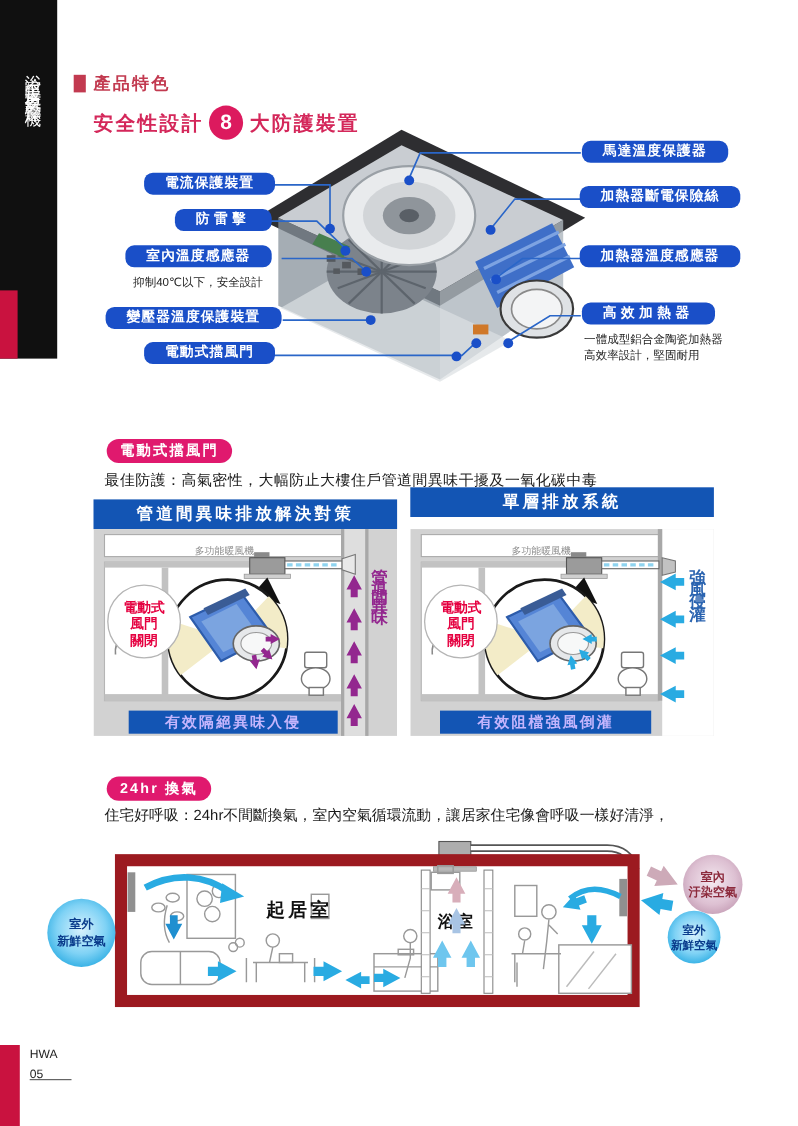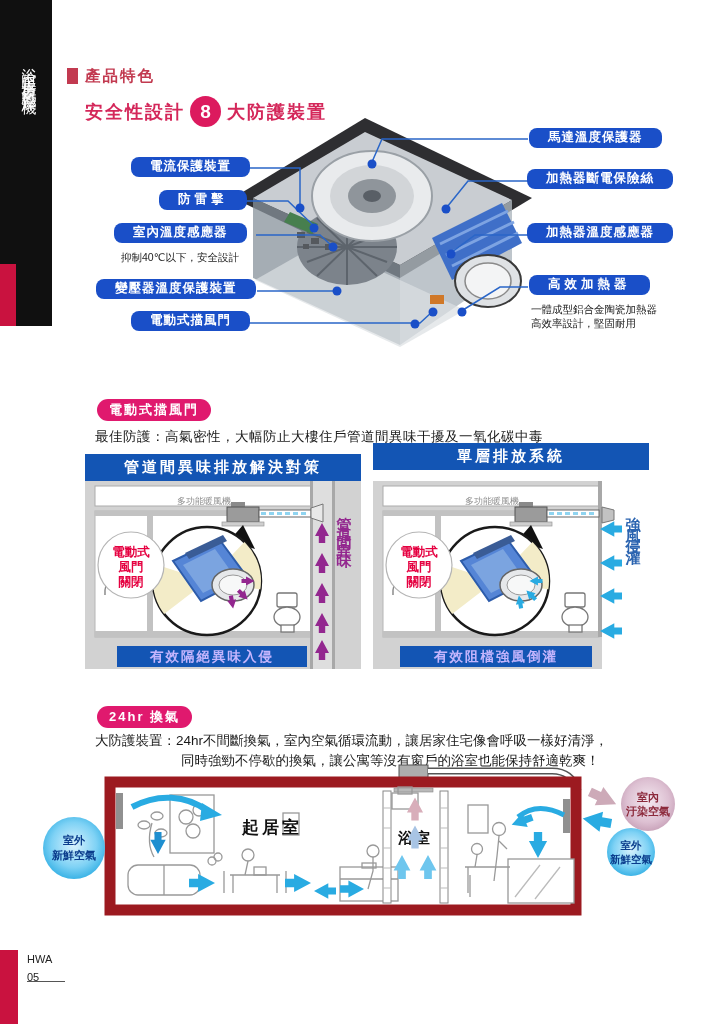--- a/index.html
+++ b/index.html
@@ -287,22 +287,21 @@
   <circle cx="46" cy="84" r="33" fill="#ffffff" stroke="#b5b5b5" stroke-width="1.2"></circle>
   <text x="46" y="75" text-anchor="middle" font-size="12.5" font-weight="bold" fill="#e50040">電動式</text>
   <text x="46" y="90" text-anchor="middle" font-size="12.5" font-weight="bold" fill="#e50040">風門</text>
   <text x="46" y="105" text-anchor="middle" font-size="12.5" font-weight="bold" fill="#e50040">關閉</text>
 </svg>
 <div class="vtext wind" style="left:626px;top:505px;">強風侵灌</div>
 <div class="panel-bottom" style="left:400px;top:646px;width:192px;">有效阻檔強風倒灌</div>
 
 <div class="badge-pink" style="left:97px;top:706px;">24hr 換氣</div>
 <div class="abs vent-intro">
-  <div><span>大防護裝置：</span><span>24hr不間斷換氣，室內空氣循環流動，讓居家住宅像會呼吸一樣好清淨，</span></div>
-  <div class="ind">同時強勁不停歇的換氣，讓公寓等沒有窗戶的浴室也能保持舒適乾爽！</div>
+  <div><span>住宅好呼吸：</span><span>24hr不間斷換氣，室內空氣循環流動，讓居家住宅像會呼吸一樣好清淨，</span></div>
 </div>
 
 <svg class="abs" style="left:40px;top:763px;" width="650" height="192" viewBox="0 0 650 192">
   <defs>
     <path id="arrow-h" d="M0,-10 L-7,3 L-3.2,3 L-3.2,10 L3.2,10 L3.2,3 L7,3 Z"></path>
     <radialGradient id="gradBlue" cx="50%" cy="45%" r="60%">
       <stop offset="0%" stop-color="#d9f2fd"></stop>
         <stop offset="60%" stop-color="#7fd2f5"></stop>
         <stop offset="100%" stop-color="#29abe2"></stop>
     </radialGradient>

